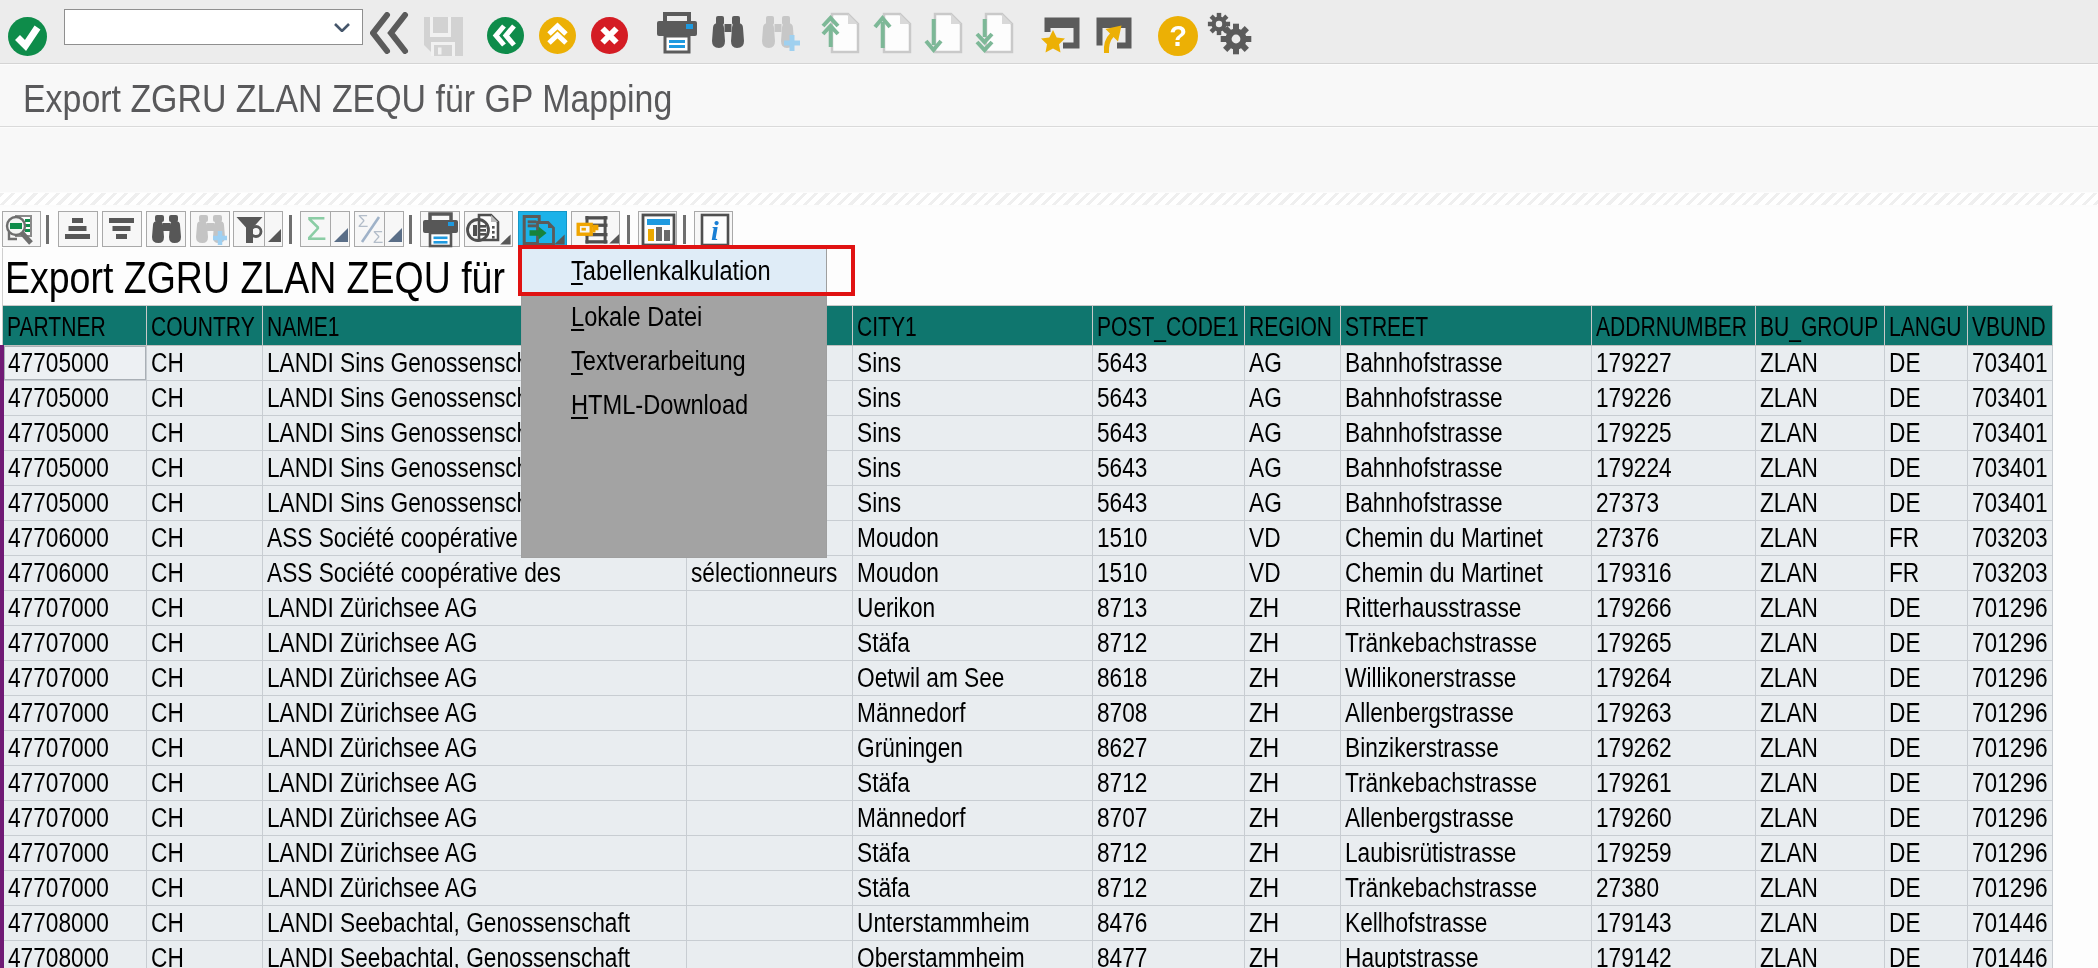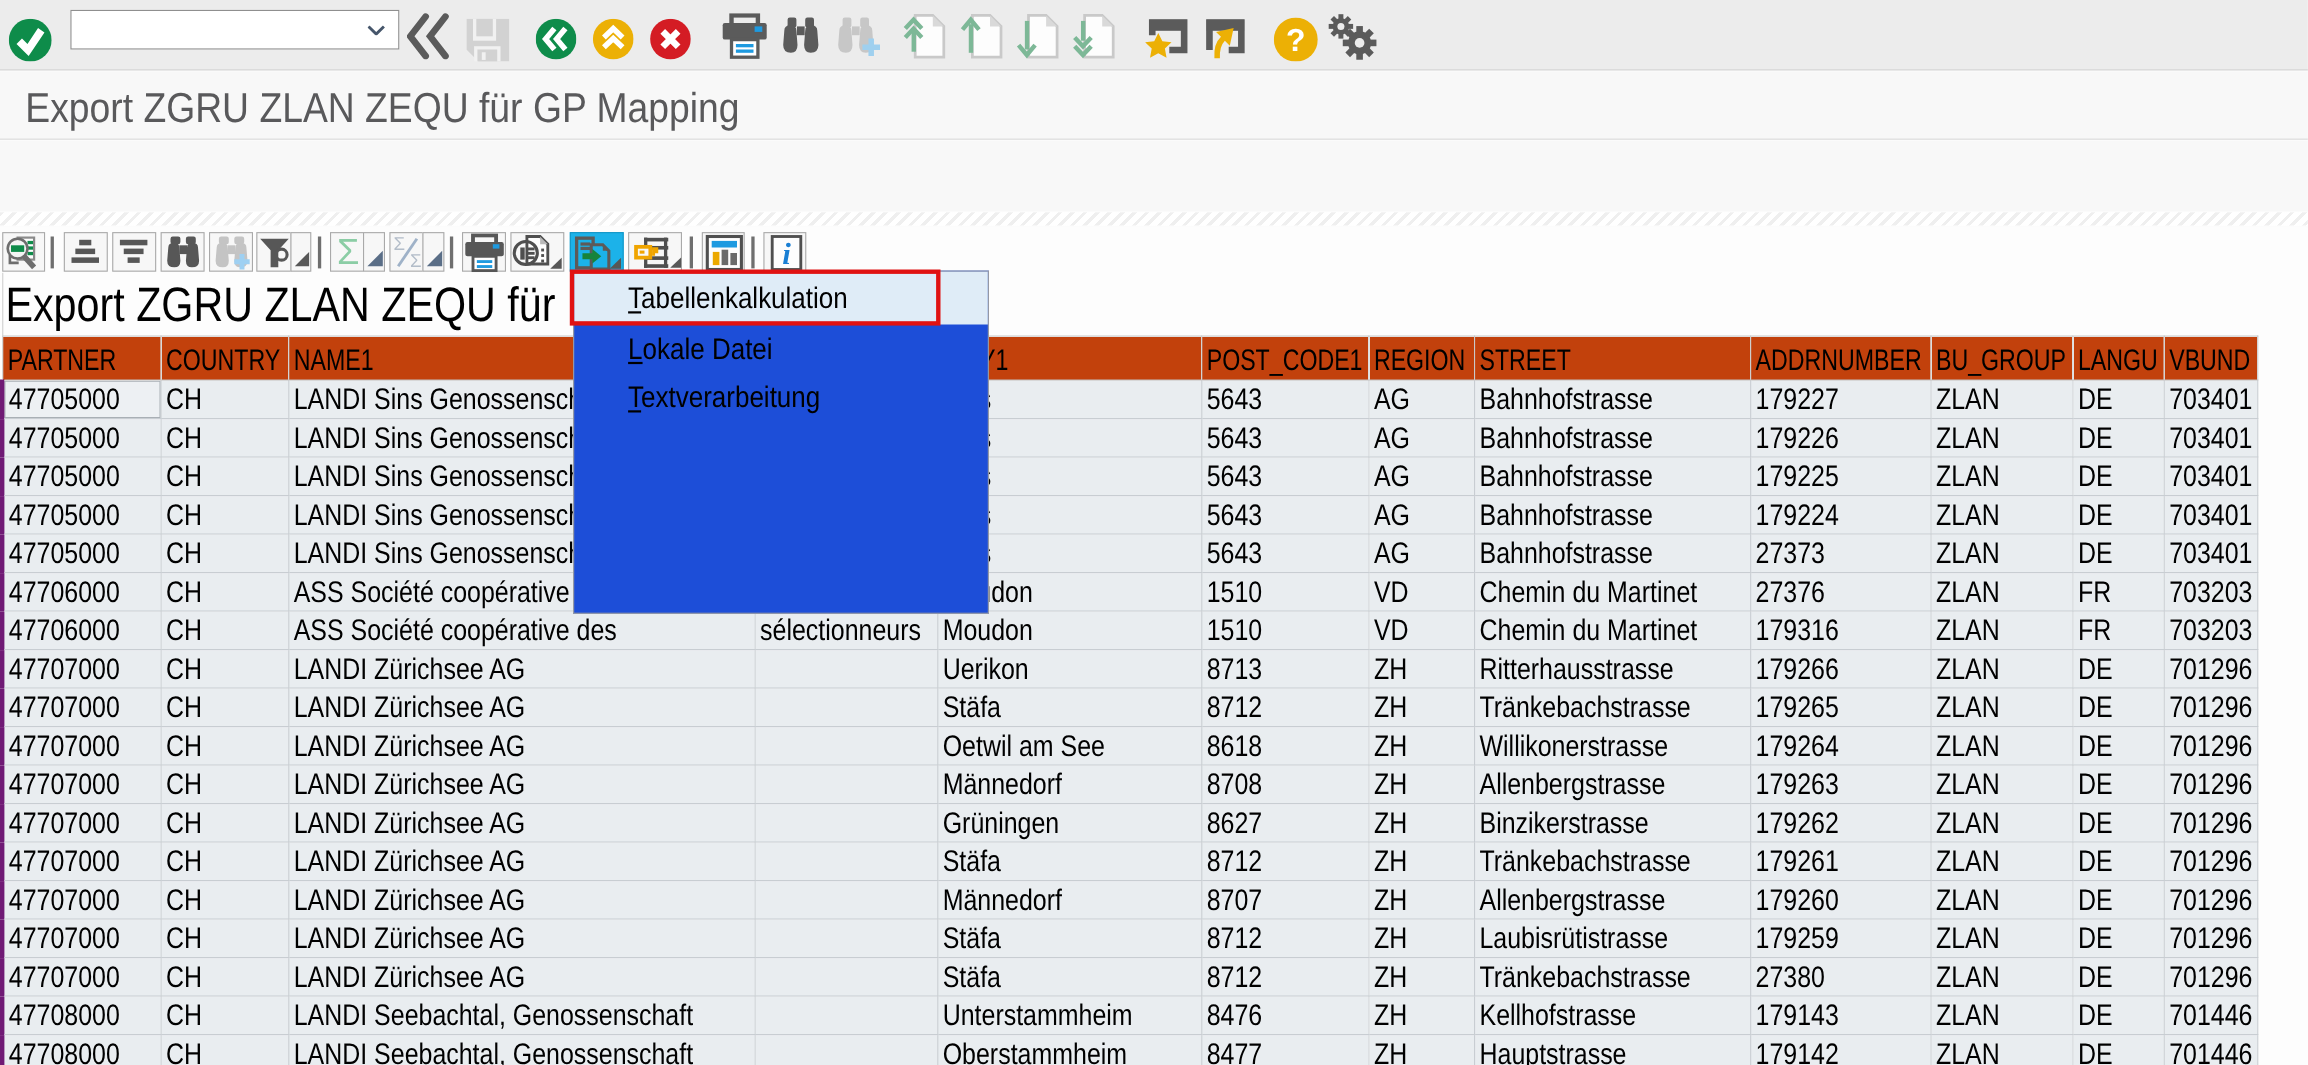--- a/index.html
+++ b/index.html
@@ -28,26 +28,26 @@
 #alvtitlewrap{position:absolute;left:5px;top:250px;width:506px;height:55px;overflow:hidden;}
 #alvtitle{position:absolute;left:0;top:3px;font-size:44px;color:#000;white-space:nowrap;
   transform:scaleX(.852);transform-origin:0 0;}
 #alvleftborder{position:absolute;left:2px;top:248px;width:1px;height:57px;background:#cfcfcf;}
 
 #grid{position:absolute;left:0;top:305px;width:2051px;border-collapse:collapse;table-layout:fixed;}
 #grid td,#grid th{overflow:hidden;white-space:nowrap;font-weight:normal;text-align:left;
   font-size:27px;color:#000;padding:0 0 0 4px;}
 #grid span{display:inline-block;transform:scaleX(.84);transform-origin:0 50%;}
 #grid th span{transform:scaleX(.78);}
-#grid th{background:#c2410c;height:40px;padding-top:3px;border:1px solid #c9c9c9;border-bottom:1px solid #bfbfbf;}
+#grid th{background:#0f766e;height:40px;padding-top:3px;border:1px solid #c9c9c9;border-bottom:1px solid #bfbfbf;}
 #grid td{background:#e9edf0;height:35px;border-right:1px solid #c8cdd2;border-bottom:1px solid #c8cdd2;}
 #grid td.fc{box-shadow:inset 0 0 0 1px #a9afb5;background:#edf0f3;}
 #grid tr td:first-child{border-left:4px solid #701a75;}
 
-#menu{position:absolute;left:521px;top:246px;width:378px;height:312px;background:#1d4ed8;
+#menu{position:absolute;left:521px;top:246px;width:306px;height:312px;background:#a3a3a3;
   border:1px solid #9f9f9f;z-index:20;}
 .mi{position:relative;height:44px;line-height:44px;padding-left:49px;font-size:27px;color:#000;}
 .mi.sel{height:48px;line-height:48px;background:#dfecf7;}
 .mi u{text-decoration-thickness:1.5px;text-underline-offset:3px;}
 .mi b{display:inline-block;font-weight:normal;transform:scaleX(.875);transform-origin:0 50%;}
 #redbox{position:absolute;left:518px;top:245px;width:337px;height:51px;
   border:4px solid #e01212;z-index:30;}
 </style></head><body>
 <div id="topbar">
     <div id="combo">
@@ -610,13 +610,14 @@
         <td><span>ZLAN</span></td>
         <td><span>DE</span></td>
         <td><span>701446</span></td>
       </tr>
     </tbody>
   </table>
 <div id="menu">
     <div class="mi sel"><b><u>T</u>abellenkalkulation</b></div>
     <div class="mi"><b><u>L</u>okale Datei</b></div>
     <div class="mi"><b><u>T</u>extverarbeitung</b></div>
+    <div class="mi"><b><u>H</u>TML-Download</b></div>
   </div>
 <div id="redbox"></div>
 </body></html>

